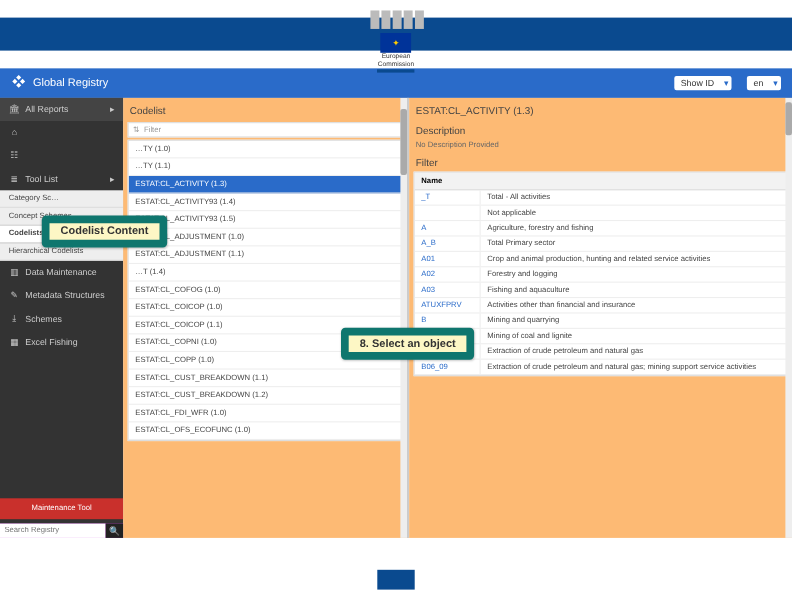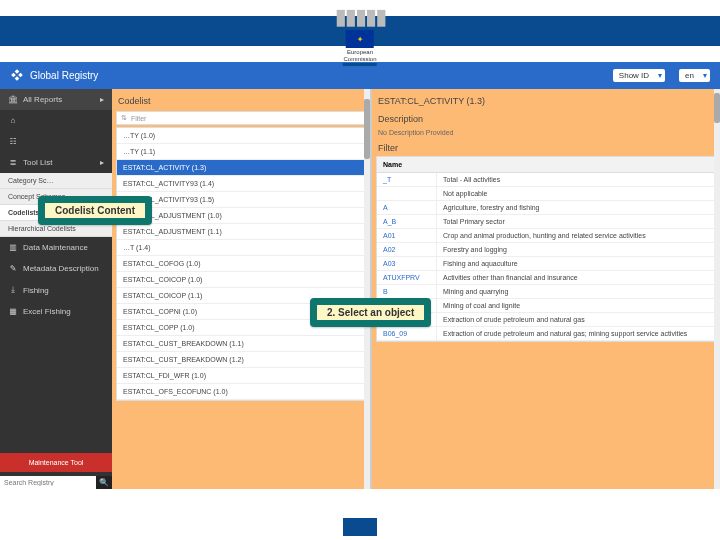--- a/index.html
+++ b/index.html
@@ -107,25 +107,25 @@
         <div class="sub act">Codelists</div>
         <div class="sub">Hierarchical Codelists</div>
       </div>
     <div id="side-bot">
         <div class="it">
           <span class="ic">▥</span>
           <span>Data Maintenance</span>
         </div>
         <div class="it">
           <span class="ic">✎</span>
-          <span>Metadata Description</span>
+          <span>Metadata Structures</span>
         </div>
         <div class="it">
           <span class="ic">⤓</span>
-          <span>Fishing</span>
+          <span>Schemes</span>
         </div>
         <div class="it">
           <span class="ic">▦</span>
           <span>Excel Fishing</span>
         </div>
       </div>
     <div class="mt">Maintenance Tool</div>
     <div class="srch">
       <input placeholder="Search Registry" style="">
       <div class="btn">🔍</div>
@@ -218,14 +218,14 @@
           <div class="c2">Extraction of crude petroleum and natural gas; mining support service activities</div>
         </div>
       </div>
     <div class="sbar">
         <div class="sbarh" style="top:4px;height:30px"></div>
       </div>
   </div>
 </div>
 
 <div class="callout c1">Codelist Content</div>
-<div class="callout c2">2. Select an object</div>
+<div class="callout c2">8. Select an object</div>
 <div class="foot"></div>
 
 </body></html>

